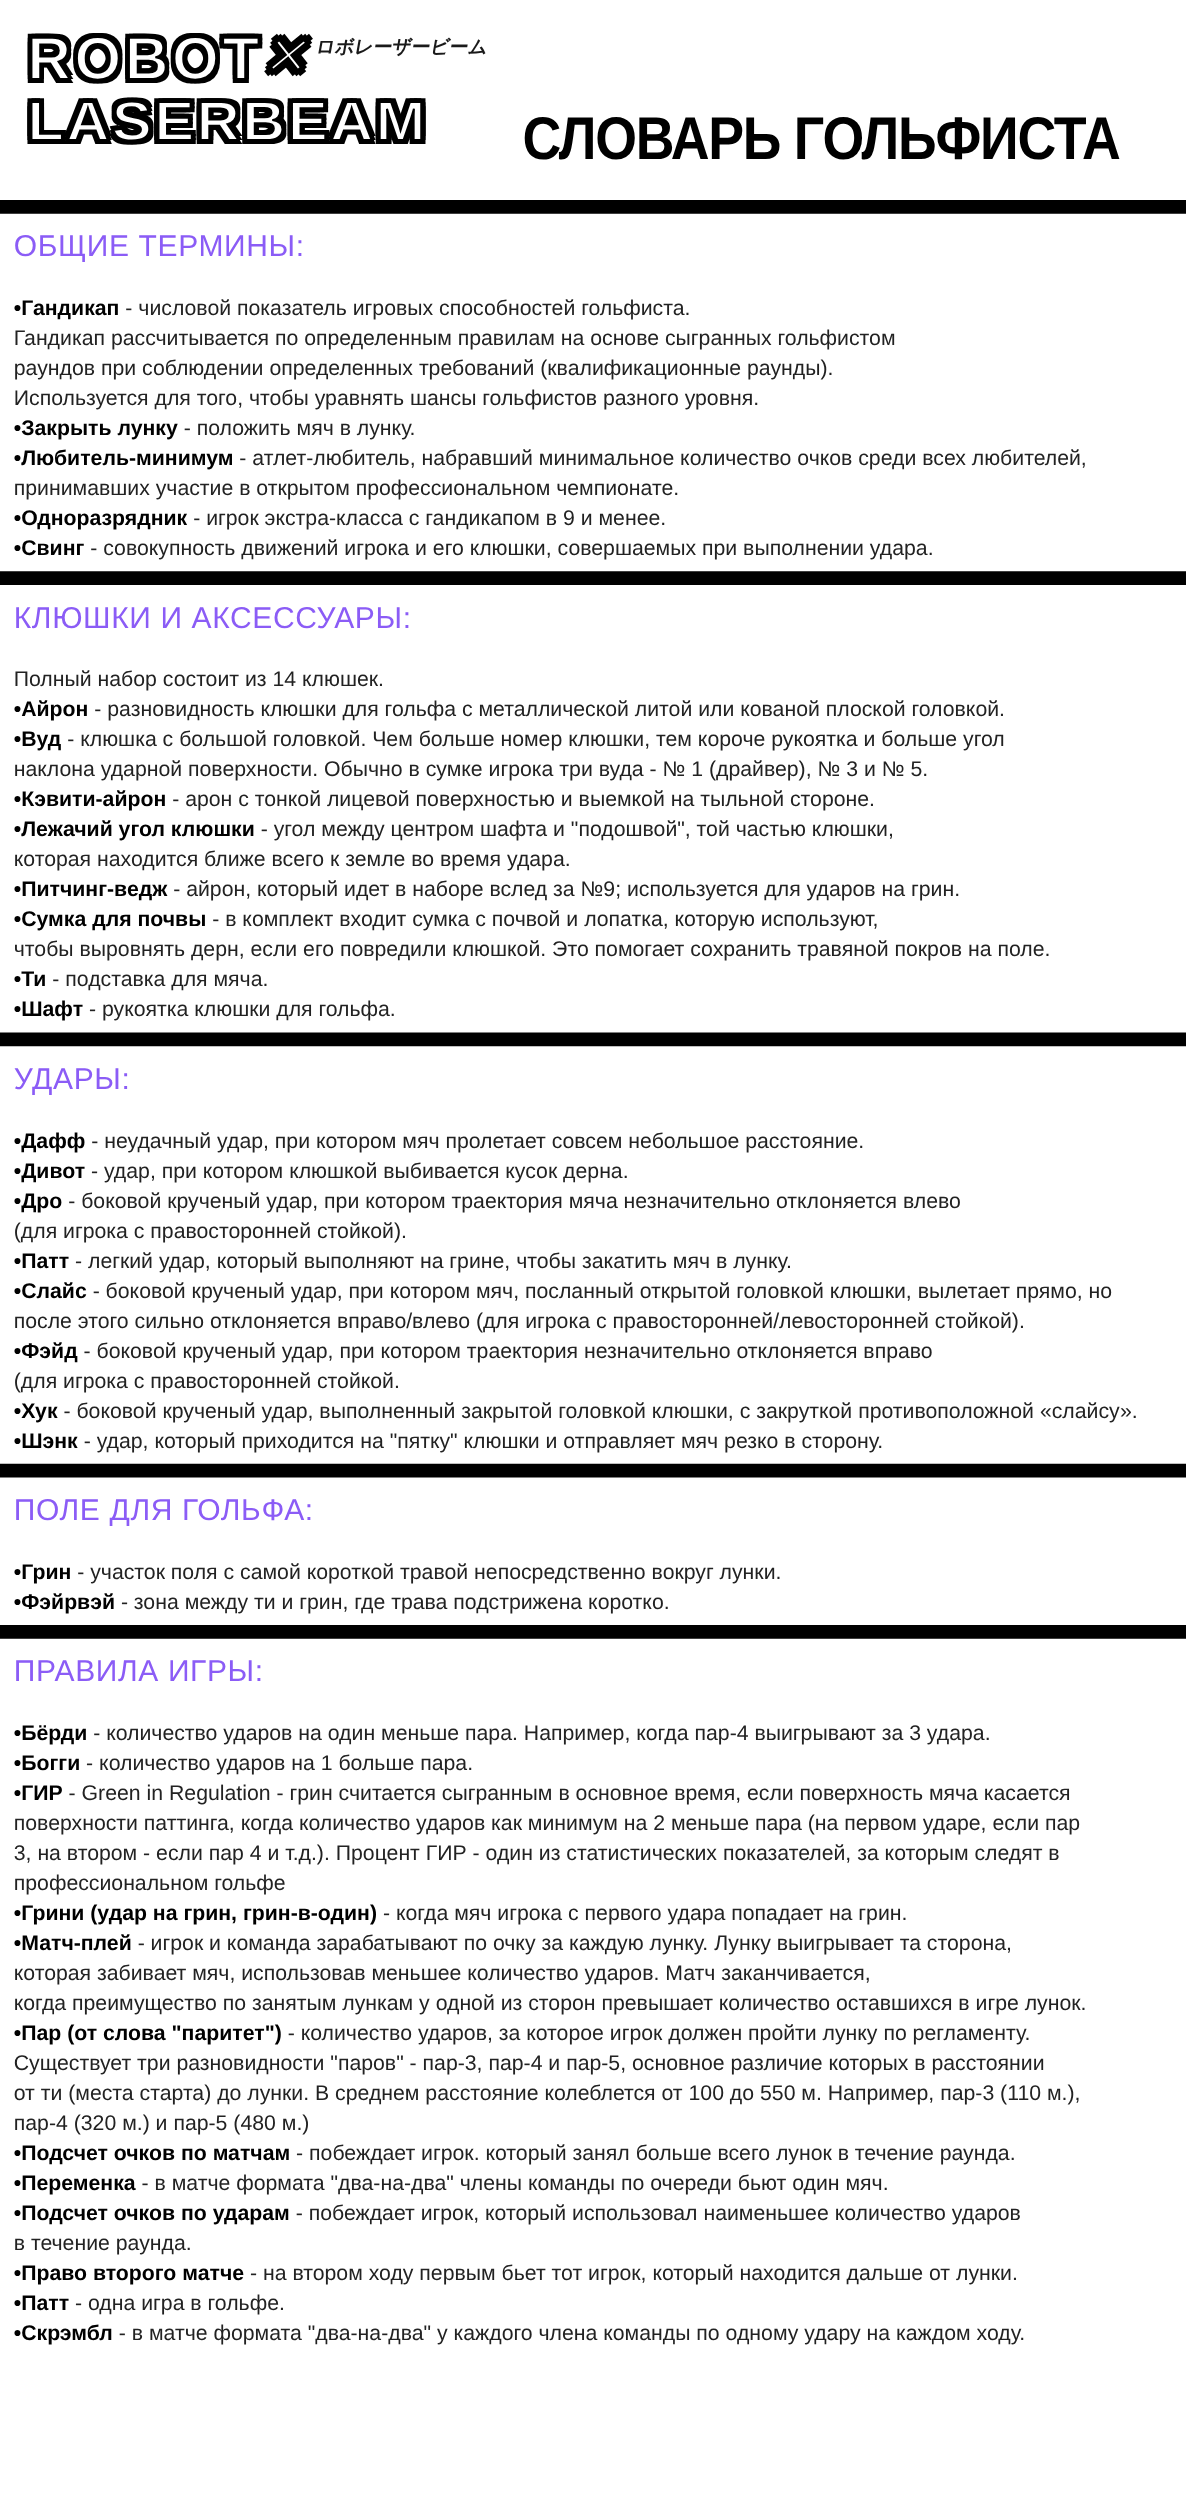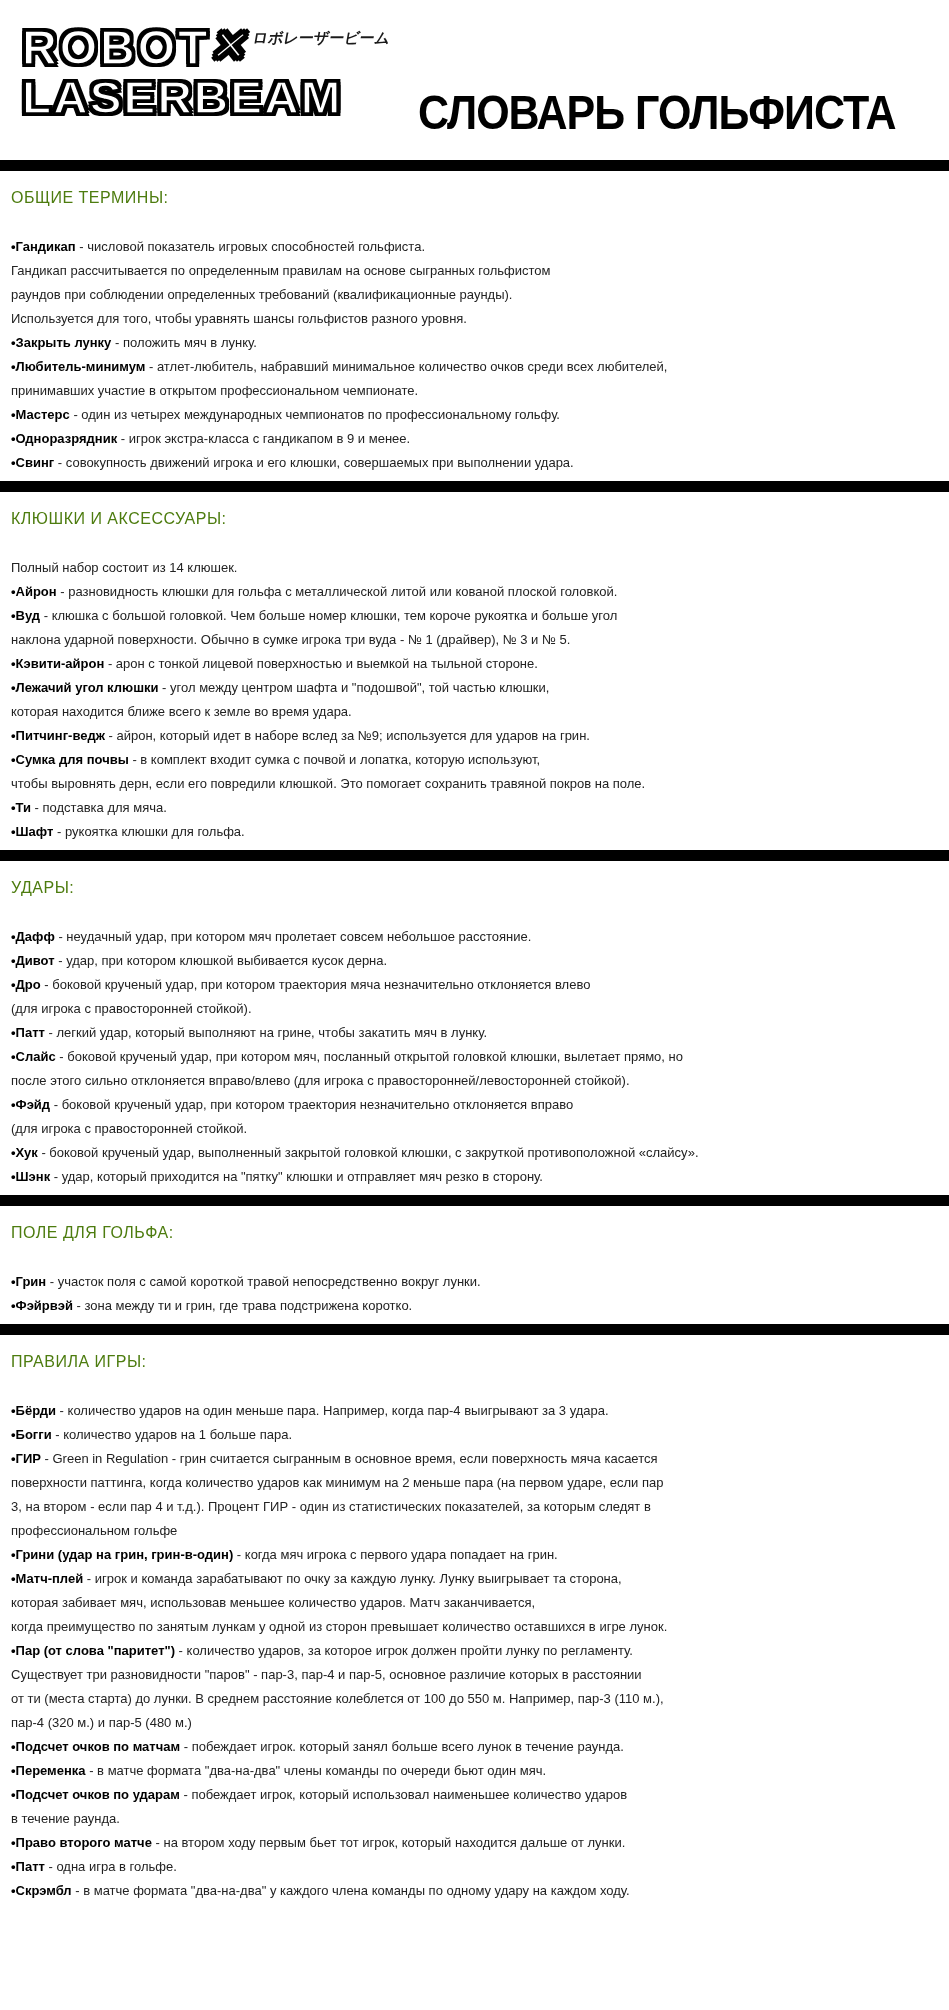--- a/index.html
+++ b/index.html
@@ -48,30 +48,30 @@
     transform: scaleY(1.12);
     transform-origin: left top;
     color: #000;
   }
 
   
   .divider { height: 11px; background: #000; }
   .section { padding: 0 11px; }
   .section-heading {
     margin: 16px 0 0 0;
-    font-size: 16px;
+    font-size: 24px;
     font-weight: normal;
     letter-spacing: 0.5px;
     line-height: 22px;
-    color: #4d7c0f;
+    color: #8b5cf6;
   }
   .entries { margin: 26px 0 6px 0; }
   .entry {
     margin: 0;
-    font-size: 13px;
+    font-size: 17px;
     line-height: 24px;
     white-space: pre-line;
     color: #222;
   }
   .entry b { color: #000; }
 </style>
 </head>
 <body>
 
 <header class="header">
@@ -91,21 +91,20 @@
     <section class="section">
       <h2 class="section-heading">ОБЩИЕ ТЕРМИНЫ:</h2>
       <div class="entries">
         <p class="entry"><b class="term">•Гандикап</b> - числовой показатель игровых способностей гольфиста.
 Гандикап рассчитывается по определенным правилам на основе сыгранных гольфистом
 раундов при соблюдении определенных требований (квалификационные раунды).
 Используется для того, чтобы уравнять шансы гольфистов разного уровня.</p>
         <p class="entry"><b class="term">•Закрыть лунку</b> - положить мяч в лунку.</p>
         <p class="entry"><b class="term">•Любитель-минимум</b> - атлет-любитель, набравший минимальное количество очков среди всех любителей,
 принимавших участие в открытом профессиональном чемпионате.</p>
-        <p class="entry"><b class="term">•Мастерс</b> - один из четырех международных чемпионатов по профессиональному гольфу.</p>
         <p class="entry"><b class="term">•Одноразрядник</b> - игрок экстра-класса с гандикапом в 9 и менее.</p>
         <p class="entry"><b class="term">•Свинг</b> - совокупность движений игрока и его клюшки, совершаемых при выполнении удара.</p>
       </div>
     </section>
     <div class="divider"></div>
     <section class="section">
       <h2 class="section-heading">КЛЮШКИ И АКСЕССУАРЫ:</h2>
       <div class="entries">
         <p class="entry">Полный набор состоит из 14 клюшек.</p>
         <p class="entry"><b class="term">•Айрон</b> - разновидность клюшки для гольфа с металлической литой или кованой плоской головкой.</p>

